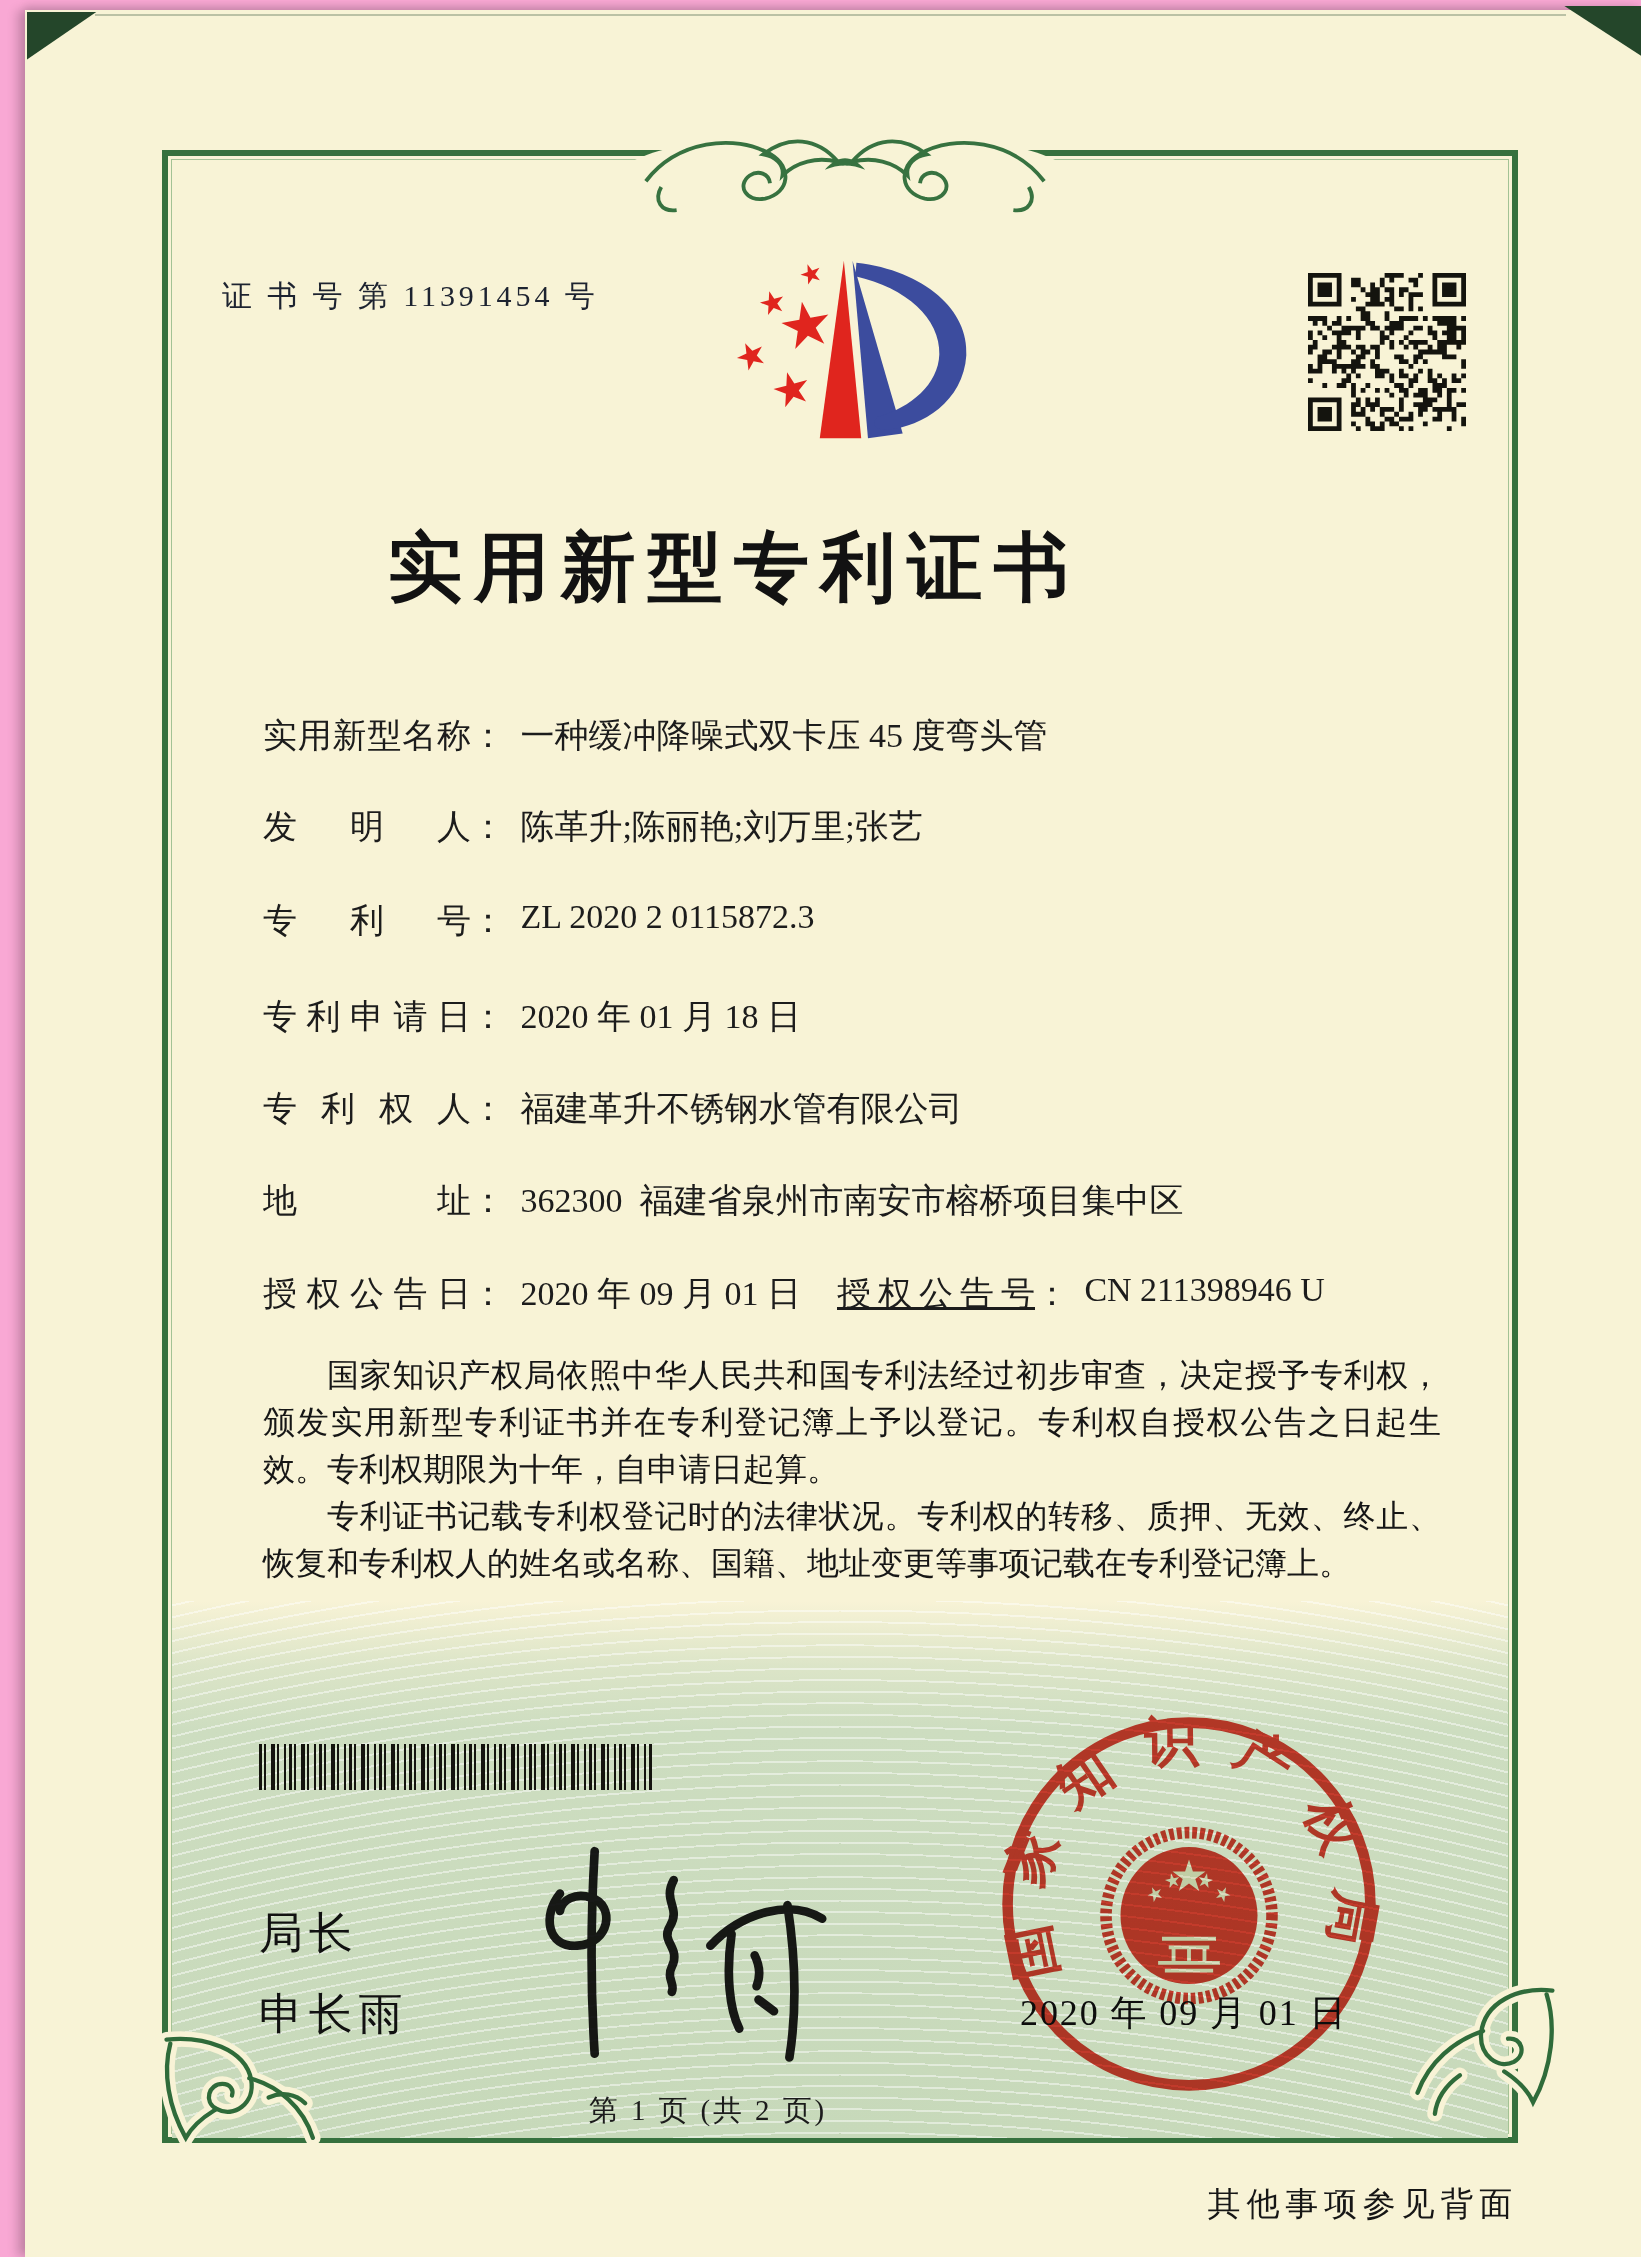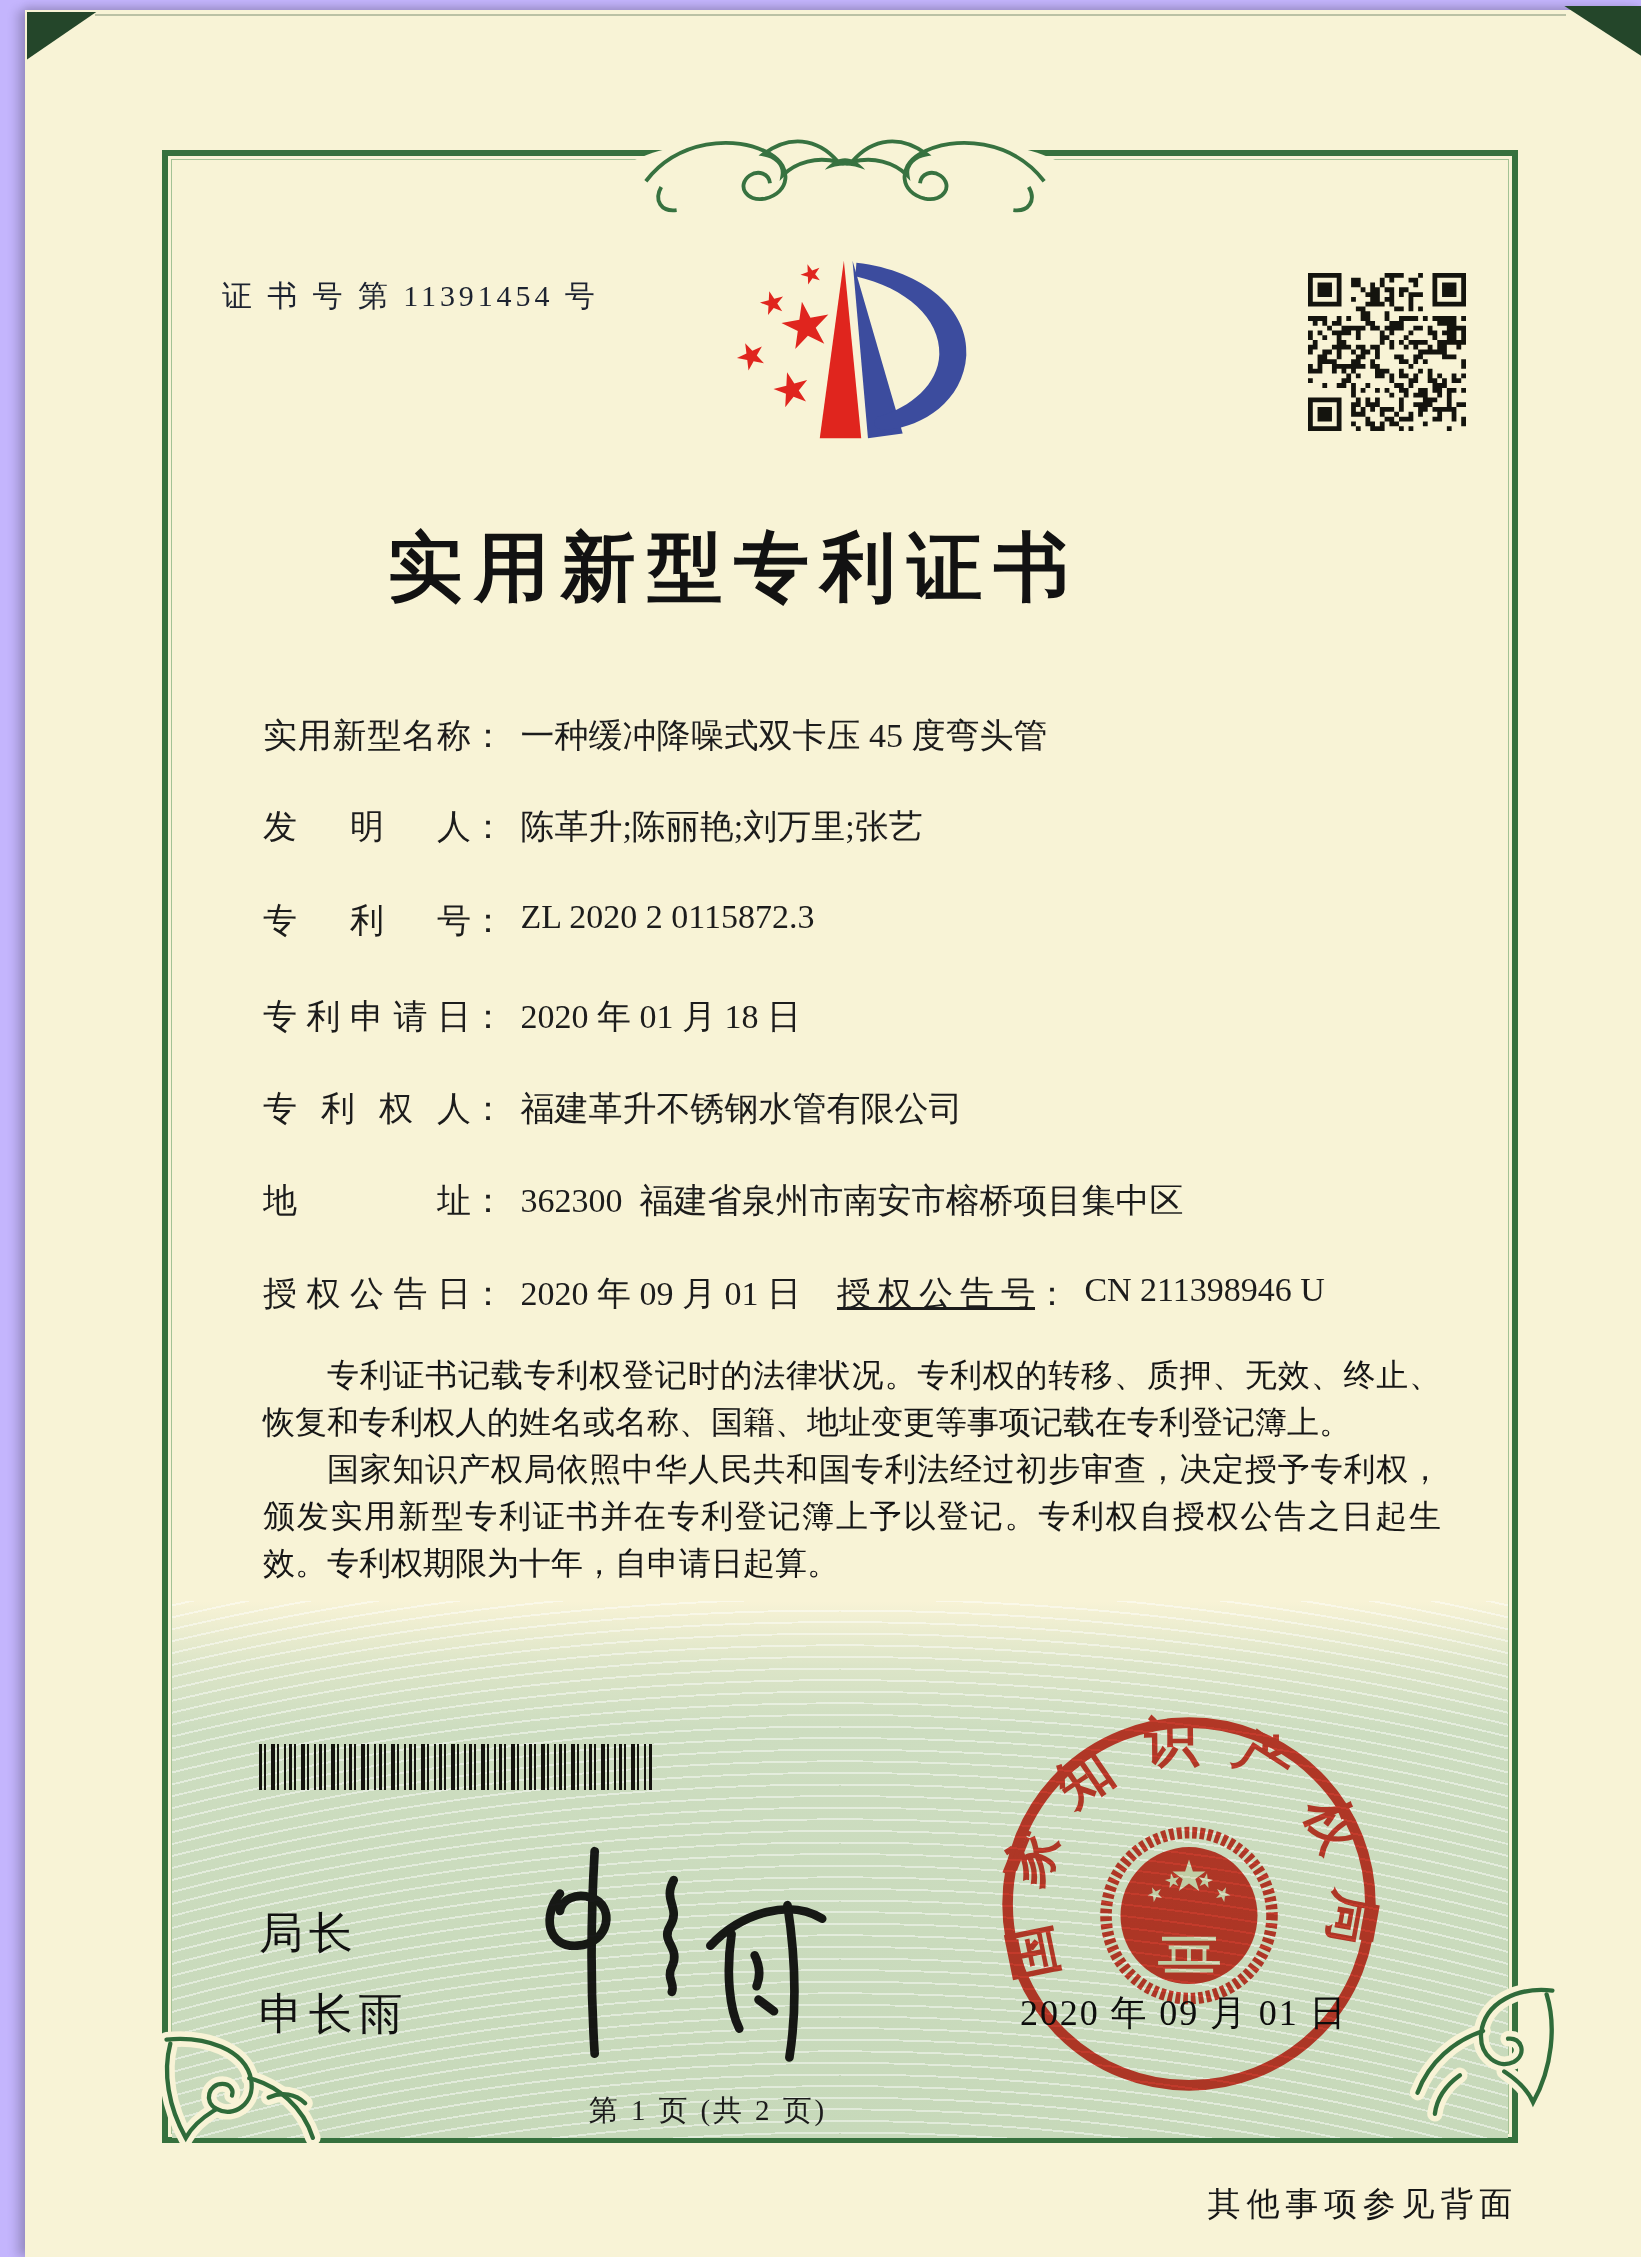--- a/index.html
+++ b/index.html
@@ -1,16 +1,16 @@
 <!DOCTYPE html>
 <html><head>
 <meta charset="utf-8">
 <style>
   html,body{margin:0;padding:0;background:#d8d8d4;}
-  .scan{position:relative;width:1641px;height:2257px;background:#c4b5fd;overflow:hidden;
+  .scan{position:relative;width:1641px;height:2257px;background:#f9a8d4;overflow:hidden;
         font-family:"Liberation Serif","DejaVu Serif",serif;}
   .paper{position:absolute;left:25px;top:9.7px;right:0;bottom:0;background:#f8f3d6;
          box-shadow:-7.7px 0 9.7px rgba(0,0,0,.18), 0 -4.8px 7.7px rgba(0,0,0,.10);}
   .wedge{position:absolute;background:#24462a;}
   .w-tl{left:27px;top:11.6px;width:70px;height:48px;clip-path:polygon(0 0,100% 0,0 100%);}
   .w-tr{right:0;top:5.8px;width:77px;height:50px;clip-path:polygon(0 0,100% 0,100% 100%);}
   .top-edge{position:absolute;left:95px;top:13.5px;right:75px;height:2.9px;background:rgba(45,80,52,.30);}
 
   .frame{position:absolute;left:162px;top:150px;width:1356px;height:1993px;
          border:6.8px solid #36713e;box-sizing:border-box;}
@@ -172,22 +172,22 @@
     <span class="f-label">地址</span><span class="f-colon">：</span><span class="f-value">362300  福建省泉州市南安市榕桥项目集中区</span>
   </div>
   <div class="abs f-row" style="top:1271px">
     <span class="f-label">授权公告日</span><span class="f-colon">：</span><span class="f-value">2020 年 09 月 01 日</span>
     <span class="f-group2">
       <span class="f-label">授权公告号</span><span class="f-colon">：</span><span class="f-value">CN 211398946 U</span>
     </span>
   </div>
 
   <div class="abs paras">
+    <p>国家知识产权局依照中华人民共和国专利法经过初步审查，决定授予专利权，颁发实用新型专利证书并在专利登记簿上予以登记。专利权自授权公告之日起生效。专利权期限为十年，自申请日起算。</p>
     <p>专利证书记载专利权登记时的法律状况。专利权的转移、质押、无效、终止、恢复和专利权人的姓名或名称、国籍、地址变更等事项记载在专利登记簿上。</p>
-    <p>国家知识产权局依照中华人民共和国专利法经过初步审查，决定授予专利权，颁发实用新型专利证书并在专利登记簿上予以登记。专利权自授权公告之日起生效。专利权期限为十年，自申请日起算。</p>
   </div>
 
   <div class="abs barcode"></div>
 
   <div class="abs signer" style="top:1904px">局长</div>
   <div class="abs signer" style="top:1985px">申长雨</div>
 
   <svg class="abs sig" width="328" height="241" viewBox="0 0 340 250">
     <g fill="none" stroke="#1b1b1b" stroke-width="9" stroke-linecap="round">
       <path d="M96,22 C92,90 92,170 96,232"></path>

